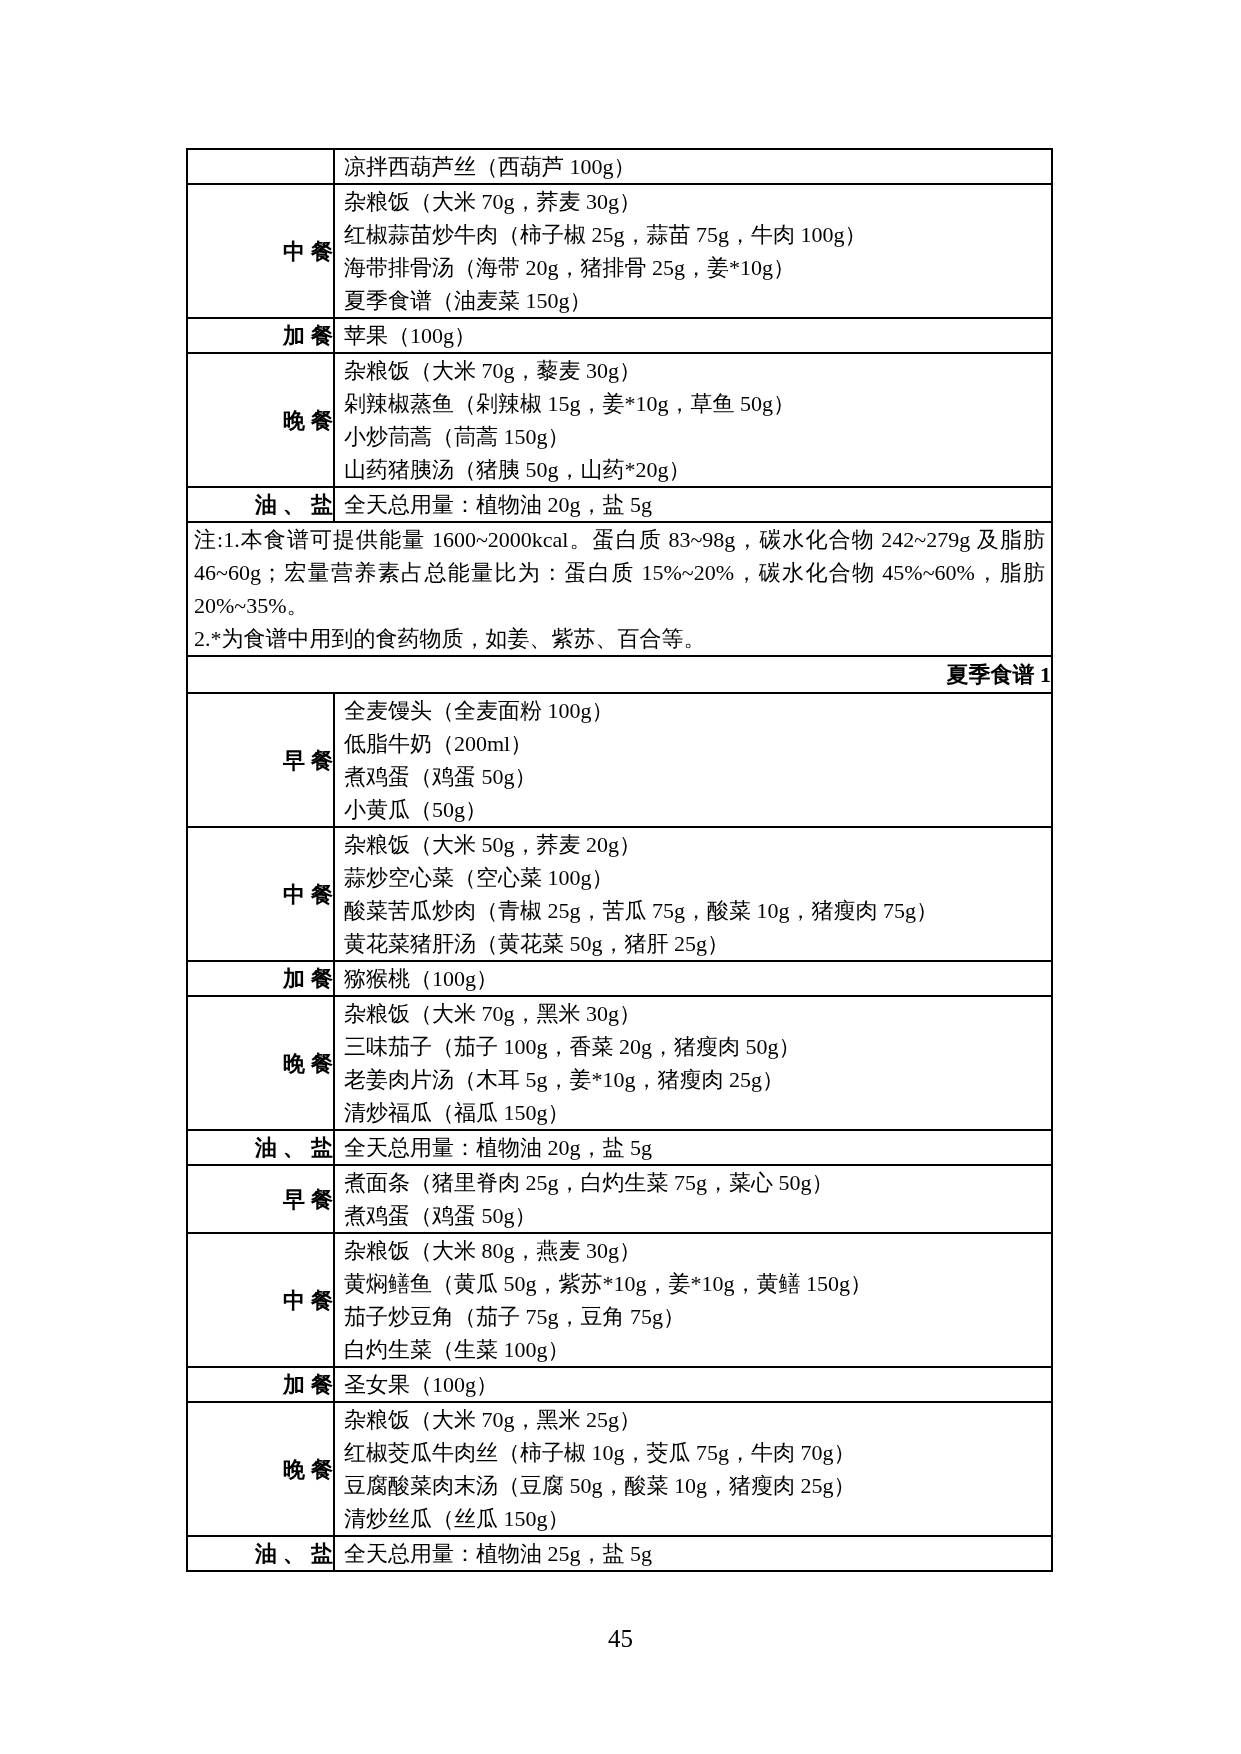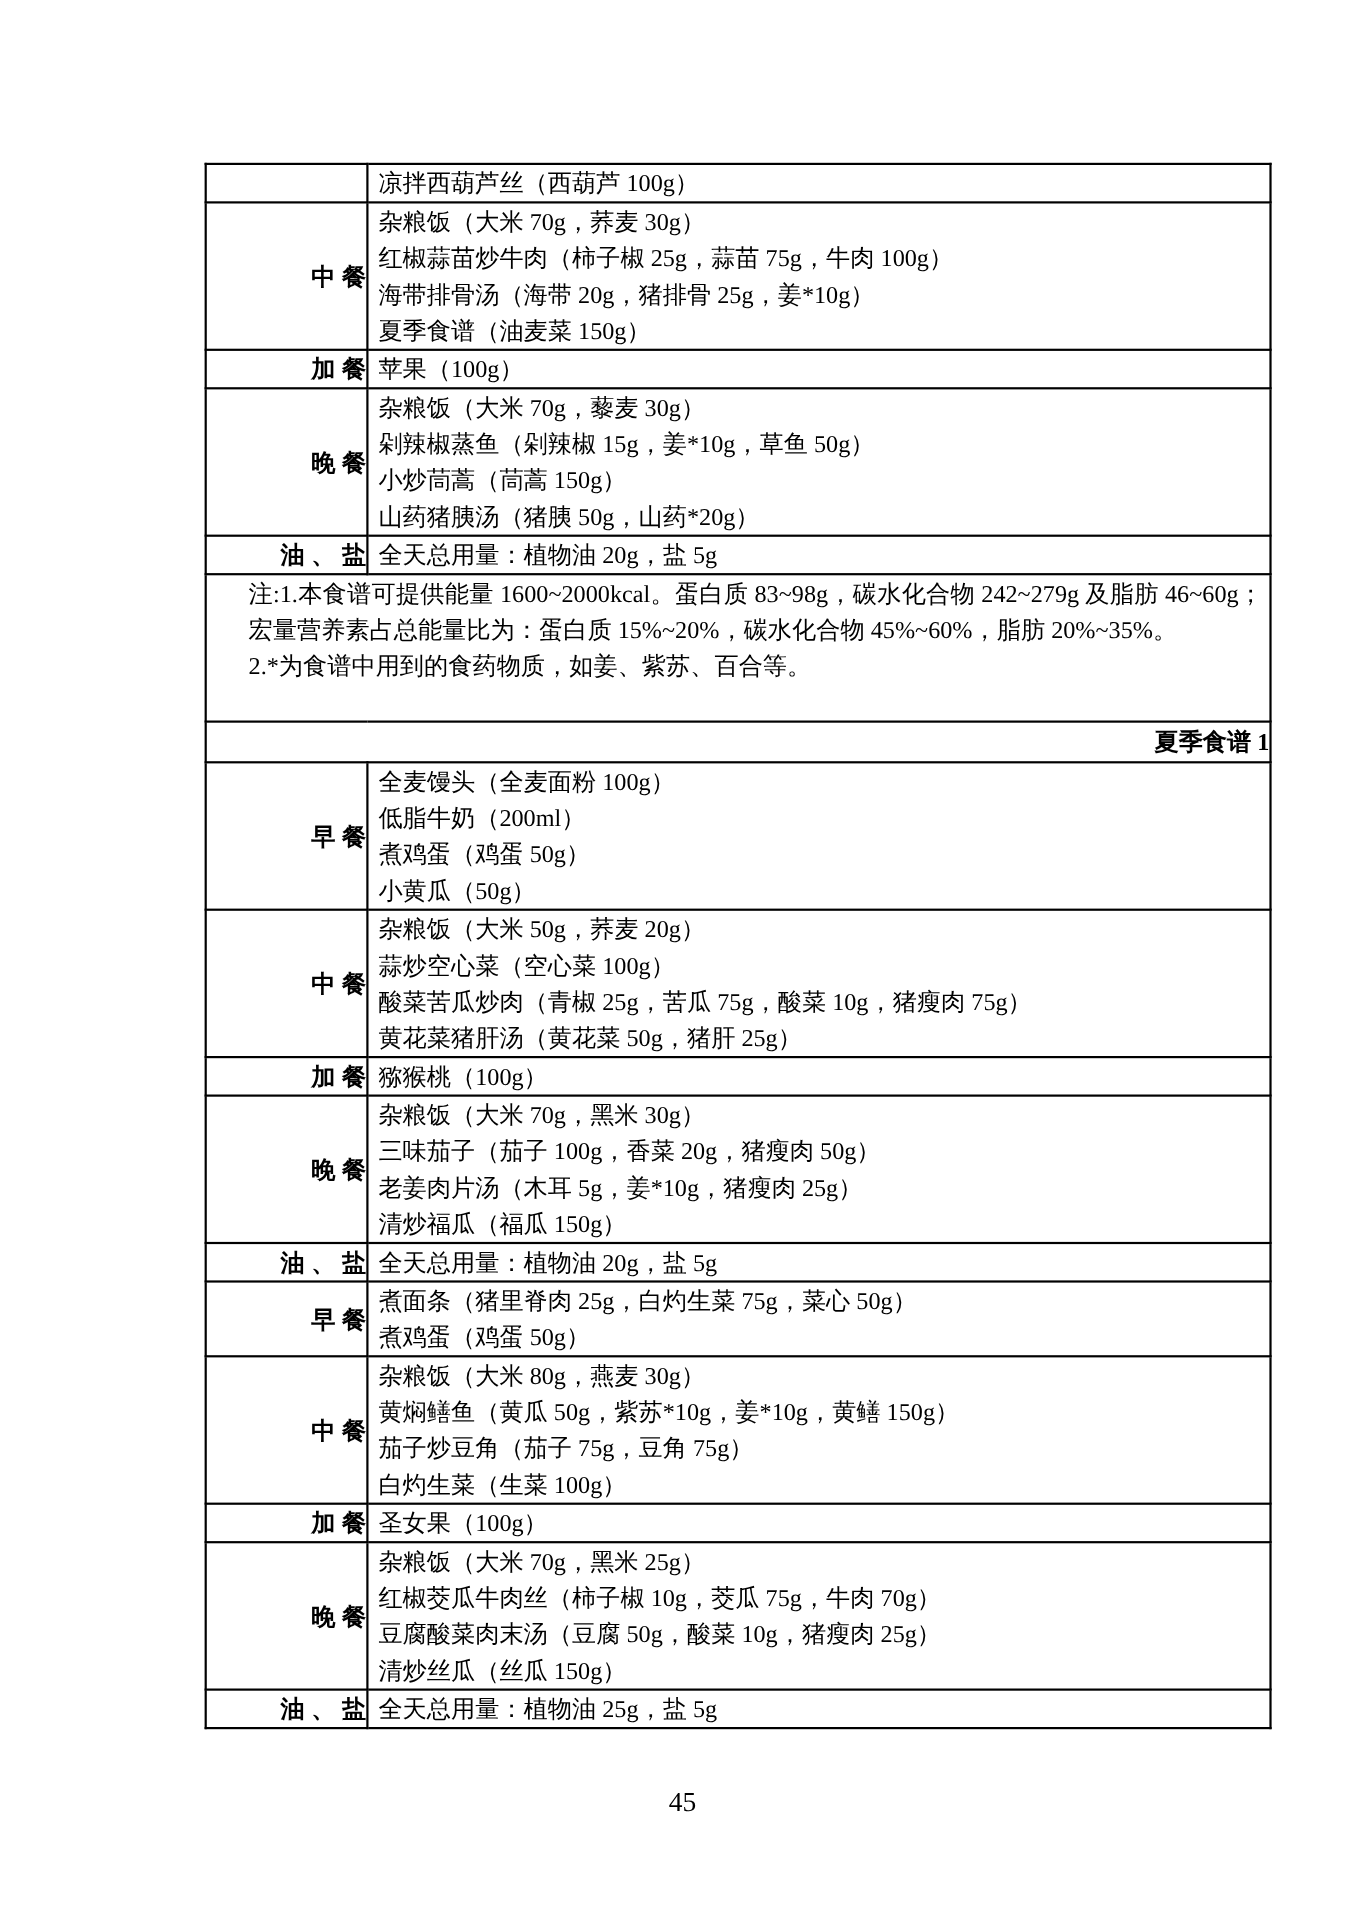--- a/index.html
+++ b/index.html
@@ -9,38 +9,38 @@
     color: #000000;
     font-family: "Liberation Serif", "DejaVu Serif", serif;
     position: relative;
     overflow: hidden;
   }
   .page { position: absolute; inset: 0; }
 
   table.menu-table {
     position: absolute;
     left: 186px; top: 148px;
-    width: 970px;
+    width: 867px;
     border-collapse: collapse;
     table-layout: fixed;
   }
   col.col-label { width: 147px; }
   td {
     border: 2px solid #000000;
     font-size: 22px;
     line-height: 33px;
     vertical-align: middle;
     padding: 0;
   }
   td.lbl { text-align: right; font-weight: bold; }
   td.lbl span { letter-spacing: 6px; margin-right: -6px; white-space: nowrap; }
   td.cnt { padding: 0 6px 0 9px; }
   .dish { white-space: nowrap; overflow: hidden; }
   td.note { padding: 0 6px; height: 132px; vertical-align: top; }
-  .note-p { text-align: justify; margin-left: 32px; }
+  .note-p { text-align: justify; }
   td.hdr {
     text-align: right;
     font-weight: bold;
     height: 35px;
   }
   .page-number {
     position: absolute;
     top: 1622px; left: 0;
     width: 100%;
     text-align: center;

